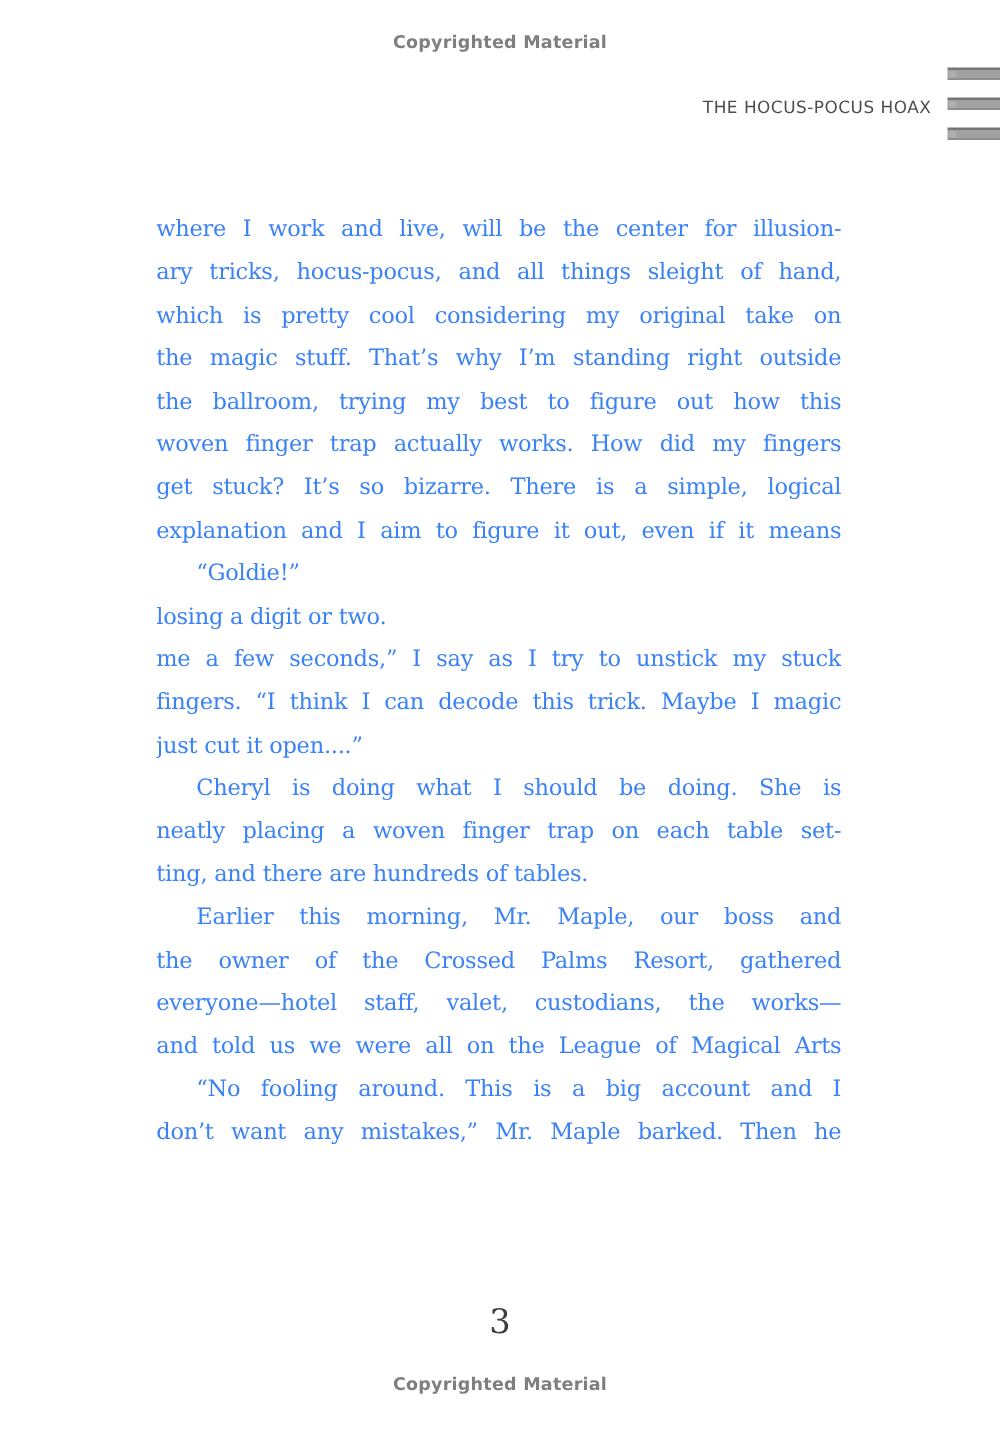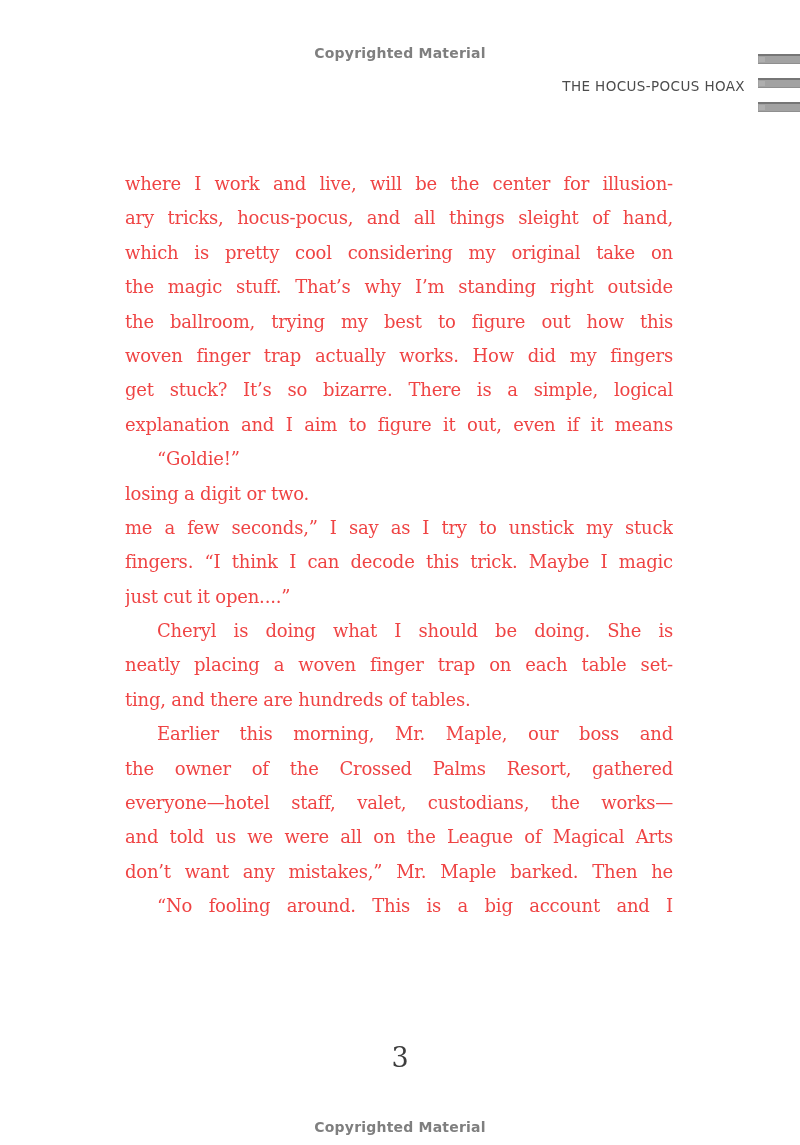--- a/index.html
+++ b/index.html
@@ -18,21 +18,20 @@
   .copyright {
     position: absolute;
     left: 0;
     width: 100%;
     text-align: center;
     font-family: "DejaVu Sans", "Liberation Sans", sans-serif;
     font-weight: bold;
     font-size: 14px;
     color: #7f7f7f;
     letter-spacing: 0.2px;
-    margin-top: 19px;
   }
   .copyright.top { top: 26px; }
   .copyright.bottom { top: 1100px; }
 
   .running-header {
     position: absolute;
     top: 78px;
     right: 55px;
     font-family: "DejaVu Sans", "Liberation Sans", sans-serif;
     font-weight: normal;
@@ -70,21 +69,21 @@
   }
 
   .body-text {
     position: absolute;
     left: 125px;
     top: 167px;
     width: 548px;
     font-family: "DejaVu Serif", serif;
     font-size: 18px;
     line-height: 34.4px;
-    color: #ef4444;
+    color: #3b82f6;
     letter-spacing: -0.2px;
   }
   .line {
     height: 34.4px;
     overflow: hidden;
   }
   .line.j {
     text-align: justify;
     text-align-last: justify;
   }
@@ -134,21 +133,21 @@
     <div class="line j">me a few seconds,” I say as I try to unstick my stuck</div>
     <div class="line j">fingers. “I think I can decode this trick. Maybe I magic</div>
     <div class="line">just cut it open....”</div>
     <div class="line j indent">Cheryl is doing what I should be doing. She is</div>
     <div class="line j">neatly placing a woven finger trap on each table set-</div>
     <div class="line">ting, and there are hundreds of tables.</div>
     <div class="line j indent">Earlier this morning, Mr. Maple, our boss and</div>
     <div class="line j">the owner of the Crossed Palms Resort, gathered</div>
     <div class="line j">everyone—hotel staff, valet, custodians, the works—</div>
     <div class="line j">and told us we were all on the League of Magical Arts</div>
+    <div class="line j indent">“No fooling around. This is a big account and I</div>
     <div class="line j">don’t want any mistakes,” Mr. Maple barked. Then he</div>
-    <div class="line j indent">“No fooling around. This is a big account and I</div>
   </main>
 
   <div class="page-number">3</div>
 
   <div class="copyright bottom">Copyrighted Material</div>
 
 </div>
 
 </body></html>

